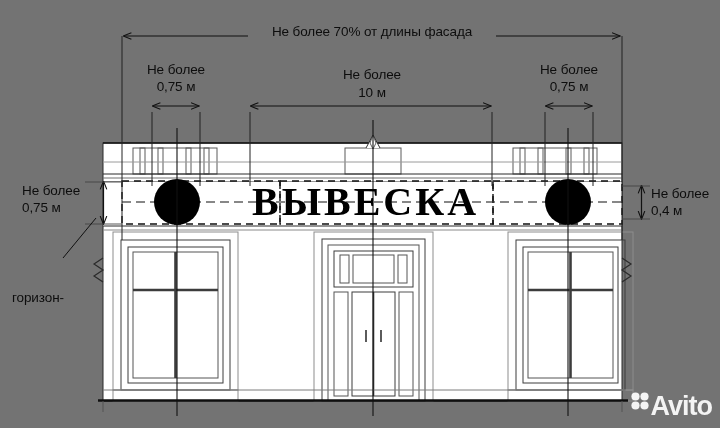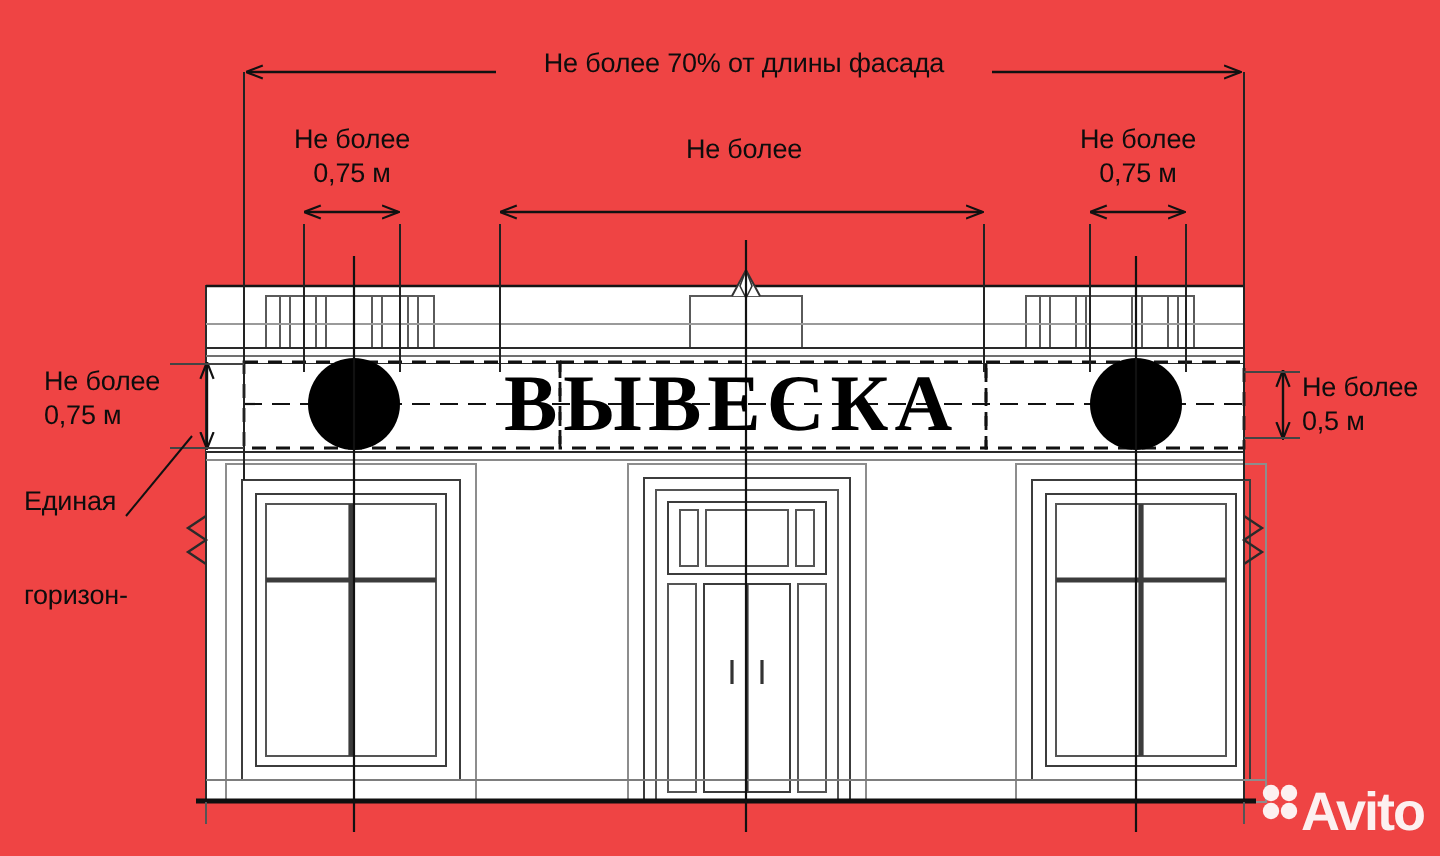--- a/index.html
+++ b/index.html
@@ -4,21 +4,21 @@
 <style>
   html,body{margin:0;padding:0;background:#ffffff;}
   body{
     font-family:"Liberation Sans", sans-serif;
     -webkit-font-smoothing:antialiased;
   }
   #stage{
     position:relative;
     width:720px;
     height:428px;
-    background:#ef4444;
+    background:#737373;
     overflow:hidden;
   }
   #stage svg{position:absolute;top:0;left:0;}
   .lbl{
     position:absolute;
     font-family:"Liberation Sans", sans-serif;
     color:#0d0d0d;
     line-height:1.12;
     white-space:pre;
     letter-spacing:-0.1px;
@@ -221,31 +221,31 @@
     </g>
 
   </svg>
 
   <div class="lbl c" style="left:236px;top:24px;width:272px;font-size:13.5px;">Не более 70% от длины фасада</div>
 
   <div class="lbl c" style="left:131px;top:62px;width:90px;font-size:13.5px;">Не более</div>
   <div class="lbl c" style="left:131px;top:79px;width:90px;font-size:13.5px;">0,75 м</div>
 
   <div class="lbl c" style="left:326px;top:67px;width:92px;font-size:13.5px;">Не более</div>
+  <div class="lbl c" style="left:326px;top:85px;width:92px;font-size:13.5px;">10 м</div>
 
   <div class="lbl c" style="left:524px;top:62px;width:90px;font-size:13.5px;">Не более</div>
   <div class="lbl c" style="left:524px;top:79px;width:90px;font-size:13.5px;">0,75 м</div>
 
   <div class="lbl l" style="left:22px;top:183px;width:80px;font-size:13.5px;">Не более</div>
   <div class="lbl l" style="left:22px;top:200px;width:80px;font-size:13.5px;">0,75 м</div>
 
   <div class="lbl l" style="left:651px;top:186px;width:70px;font-size:13.5px;">Не более</div>
-  <div class="lbl l" style="left:651px;top:203px;width:70px;font-size:13.5px;">0,5 м</div>
-
-  <div class="lbl l" style="left:12px;top:243px;width:88px;font-size:13.5px;">Единая</div>
+  <div class="lbl l" style="left:651px;top:203px;width:70px;font-size:13.5px;">0,4 м</div>
+
   <div class="lbl l" style="left:12px;top:262px;width:88px;font-size:13.5px;margin-top:28px;">горизон-</div>
 
   <div id="signword" style="left:252px;top:178px;width:244px;font-size:40px;text-align:left;">ВЫВЕСКА</div>
 
   <div id="watermark">
     <span class="dots">
       <svg width="20" height="20" viewBox="0 0 20 20">
         <circle cx="5.5" cy="5.5" r="4.1" fill="#ffffff"></circle>
         <circle cx="14.5" cy="5.5" r="4.1" fill="#ffffff"></circle>
         <circle cx="5.5" cy="14.5" r="4.1" fill="#ffffff"></circle>

